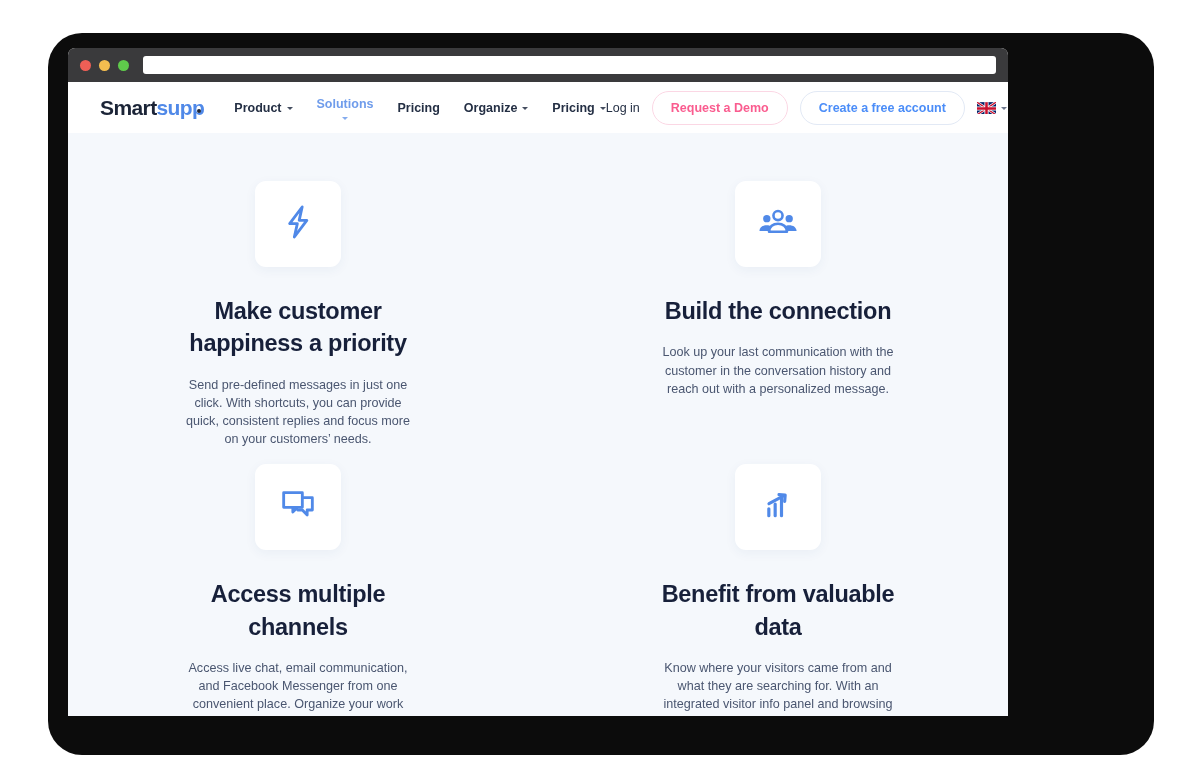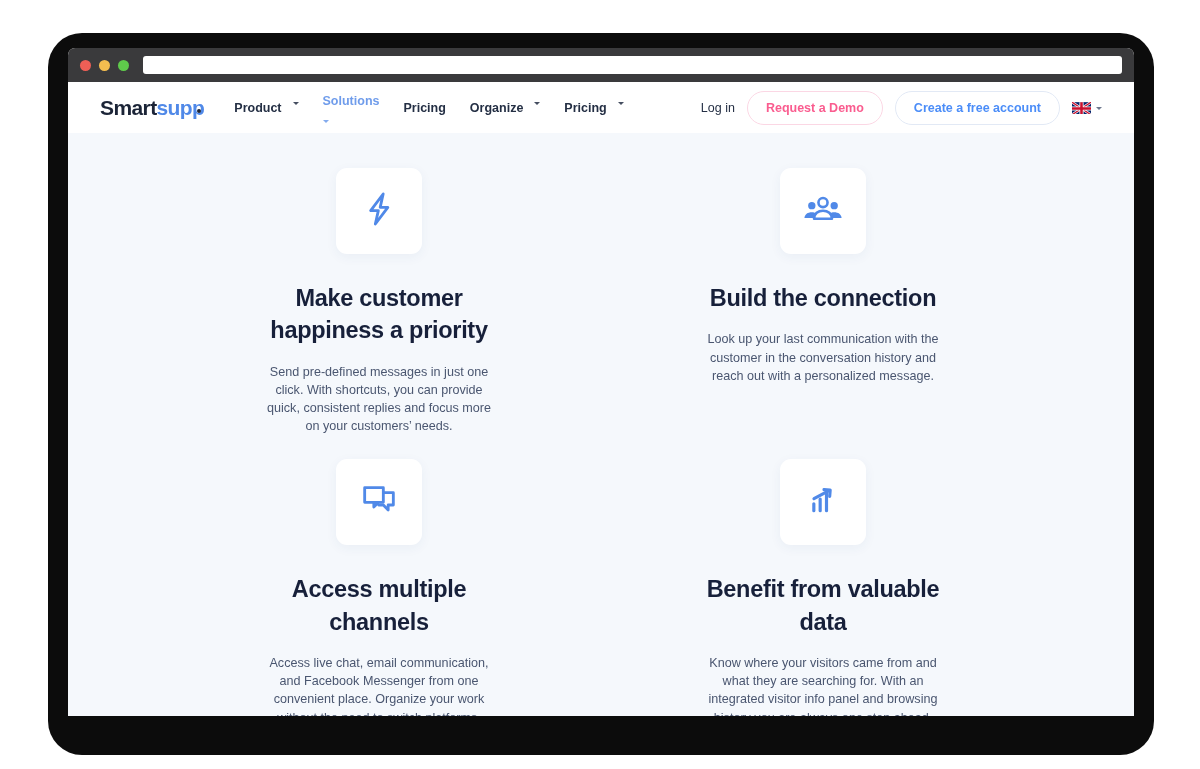--- a/index.html
+++ b/index.html
@@ -19,21 +19,21 @@
     width: 1106px;
     height: 722px;
     background: #0c0c0c;
     border-radius: 34px;
   }
 
   #browser-window {
     position: absolute;
     left: 68px;
     top: 48px;
-    width: 1066px;
+    width: 940px;
     height: 668px;
     background: #ffffff;
     border-radius: 7px 7px 0 0;
     overflow: hidden;
   }
 
   
   #browser-chrome {
     height: 34px;
     background: #3a3a3c;
@@ -89,21 +89,22 @@
   }
 
   #nav-links { display: flex; align-items: center; gap: 24px; }
   .nav-link {
     font-size: 12.5px;
     font-weight: 600;
     color: #242f44;
     white-space: nowrap;
     cursor: pointer;
     display: inline-flex;
-    gap: 11px;
+    align-items: center;
+    gap: 5px;
   }
   .nav-link.active { color: #6f9ceb; flex-direction: column; }
   .caret {
     display: inline-block;
     width: 0; height: 0;
     border-left: 3px solid transparent;
     border-right: 3px solid transparent;
     border-top: 3.5px solid currentColor;
     opacity: .85;
     position: relative;
@@ -143,26 +144,25 @@
   #lang-switch .caret { color: #6a7governed; }
 
   
   #content {
     background: #f5f8fc;
     height: 583px;
     padding-top: 16px;
   }
   #cards-grid {
     width: 880px;
-    margin: 3px auto;
+    margin: 16px auto;
     display: grid;
     grid-template-columns: 1fr 1fr;
     column-gap: 80px;
     row-gap: 0px;
-    gap: 8px;
   }
   .card {
     display: flex;
     flex-direction: column;
     align-items: center;
     padding-top: 16px;
   }
   .icon-tile {
     width: 86px;
     height: 86px;

